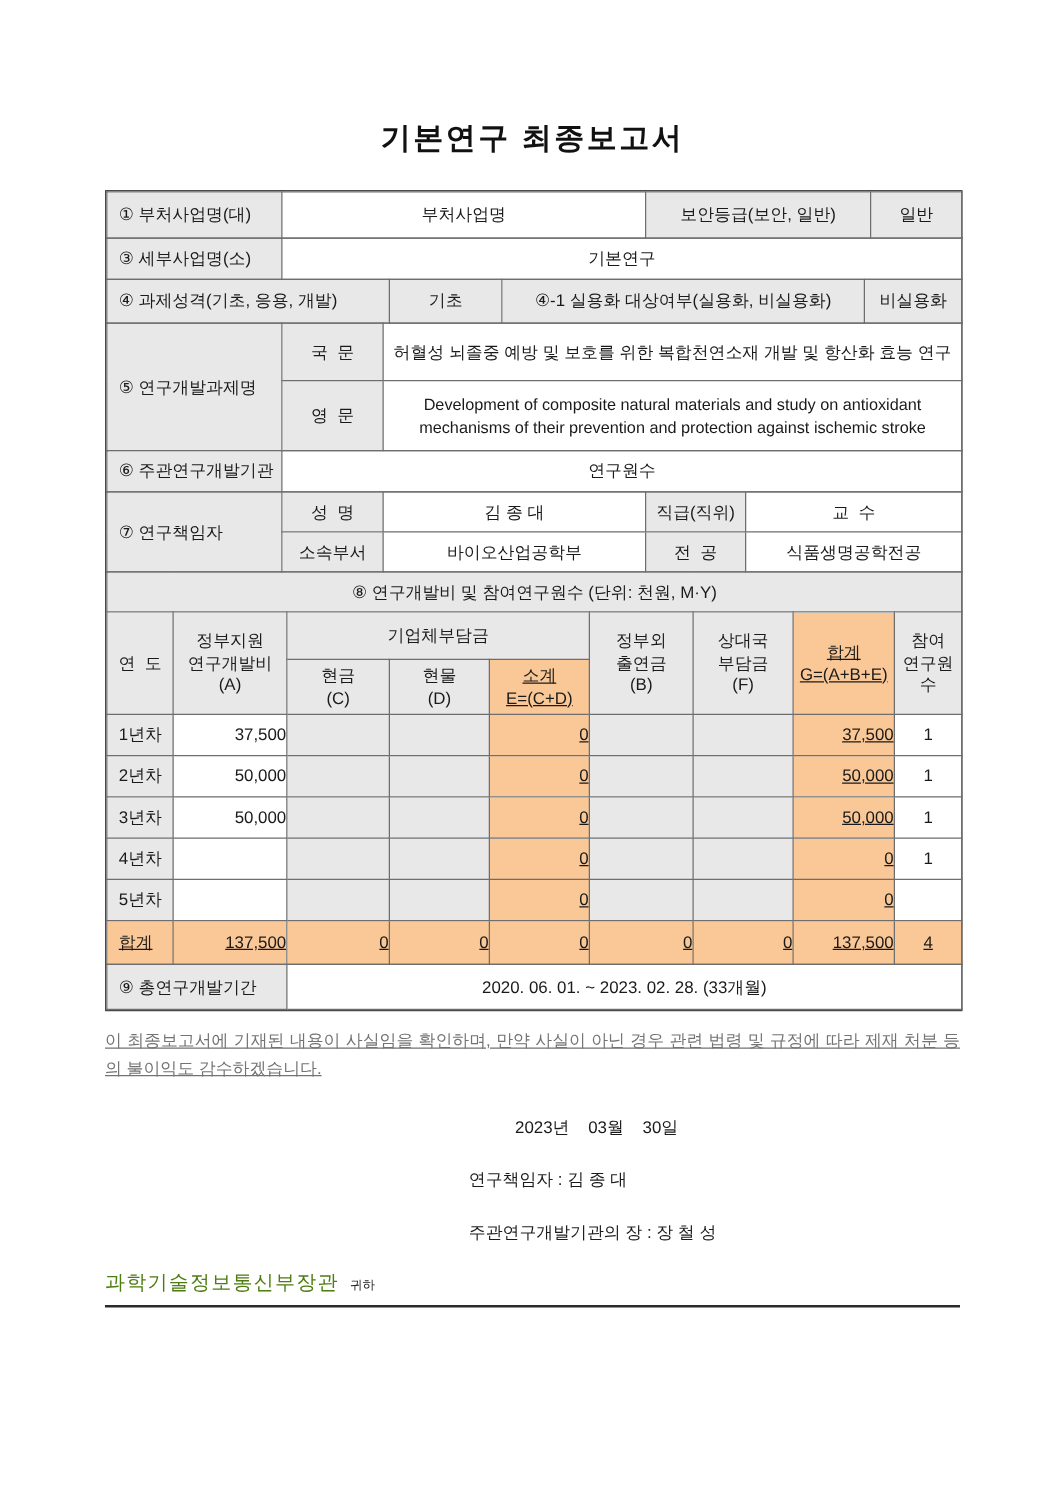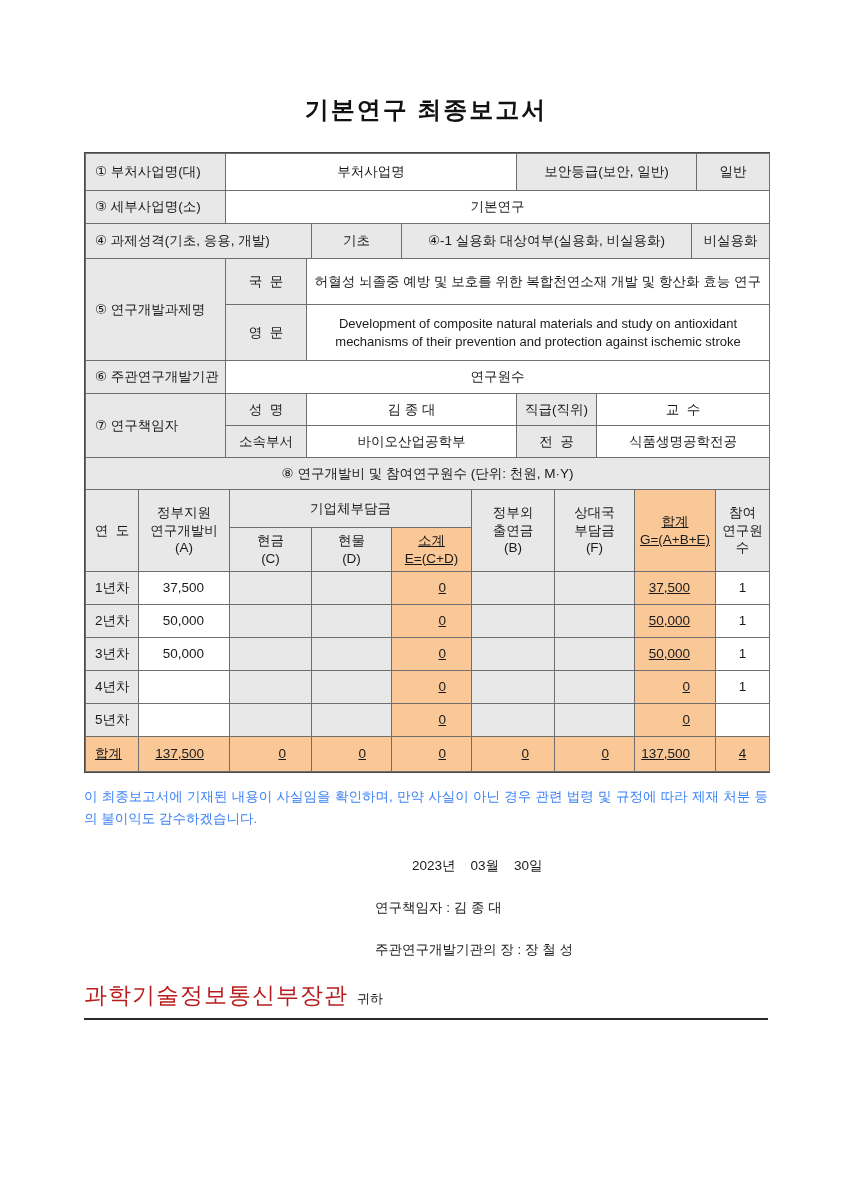--- a/index.html
+++ b/index.html
@@ -50,32 +50,33 @@
   }
   .gray   { background: var(--cell-gray, #e8e8e8); }
   .orange { background: var(--cell-orange, #fac896); text-decoration: underline; }
   .label {
     text-align: left;
     padding-left: 9px;
     white-space: pre;
   }
   .num {
     text-align: right;
-    padding-right: 25px;
+    padding-right: 0;
   }
   .ws-pre { white-space: pre; }
   .ws-prl { white-space: pre-line; }
   .eng { font-size: 13px; line-height: 1.35; }
   .declaration {
     margin-top: 13px;
     width: 684px;
     font-size: 13.5px;
     line-height: 1.65;
     text-align: justify;
-    color: #3b82f6;
+    color: #737373;
+    text-decoration: underline;
   }
   .signature { margin-top: 26px; }
   .sig-date {
     margin-left: 328px;
     font-size: 13.5px;
     white-space: pre;
     margin-bottom: 21px;
   }
   .sig-line {
     margin-left: 291px;
@@ -86,22 +87,22 @@
   }
   .recipient-row {
     margin-top: 3px;
     width: 684px;
     border-bottom: 2px solid #2a2a2a;
     padding-bottom: 7px;
     display: flex;
     align-items: baseline;
     gap: 9px;
   }
-  .recipient-main { font-size: 23px; letter-spacing: 1px; color: #b91c1c; }
-  .recipient-suffix { font-size: 13px; }
+  .recipient-main { font-size: 16px; letter-spacing: 1px; color: #4d7c0f; }
+  .recipient-suffix { font-size: 10px; }
 </style>
 </head>
 <body>
 
 <div class="page">
   <div class="content">
 
     <div class="doc-title">기본연구 최종보고서</div>
 
     <div class="form-frame">
@@ -314,20 +315,32 @@
           <td class="orange num">0</td>
           <td class="orange num">0</td>
           <td class="orange num">0</td>
           <td class="orange num">0</td>
           <td class="orange num">137,500</td>
           <td class="orange">4</td>
         </tr>
       </tbody>
         </table>
 
+      <table>
+        <colgroup>
+            <col style="width:144px">
+            <col style="width:540px">
+          </colgroup>
+        <tbody>
+            <tr style="height:36px">
+          <td class="gray label">⑨ 총연구개발기간</td>
+          <td>2020. 06. 01. ~ 2023. 02. 28. (33개월)</td>
+        </tr>
+      </tbody>
+        </table>
 
     </div>
 
     <p class="declaration">이 최종보고서에 기재된 내용이 사실임을 확인하며, 만약 사실이 아닌 경우 관련 법령 및 규정에 따라 제재 처분 등의 불이익도 감수하겠습니다.</p>
 
     <div class="signature">
       <div class="sig-date">2023년    03월    30일</div>
       <div class="sig-line">연구책임자 : 김 종 대</div>
       <div class="sig-line">주관연구개발기관의 장 : 장 철 성</div>
       <div class="recipient-row">

